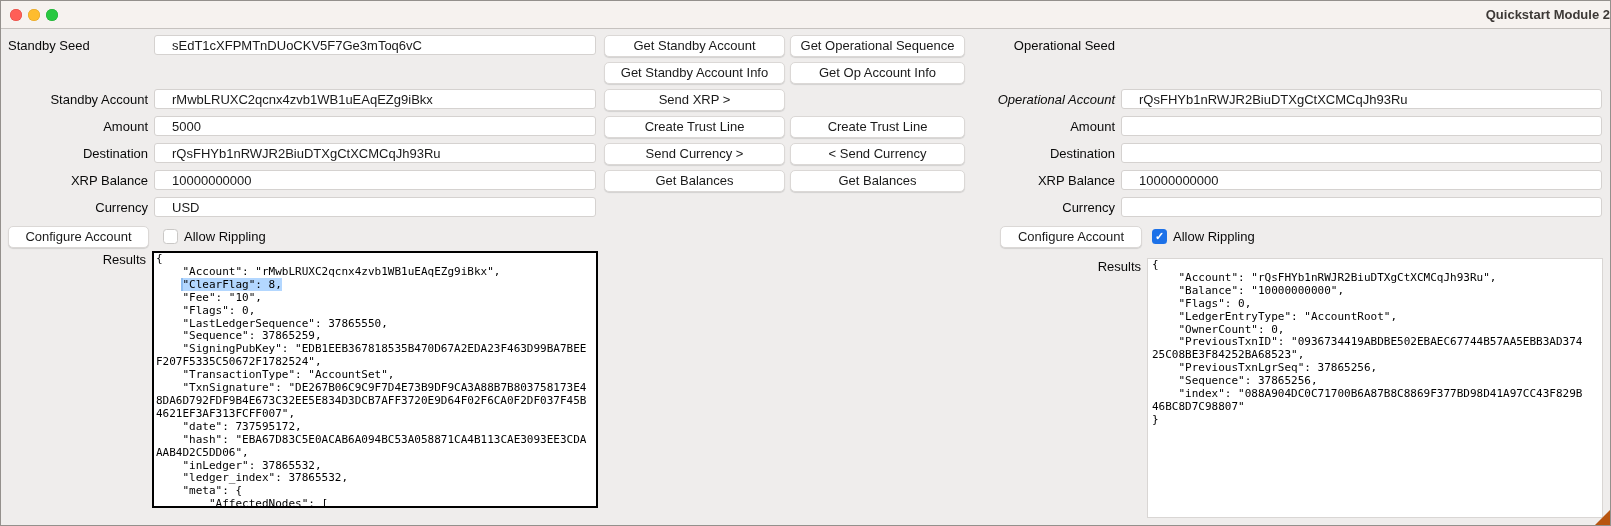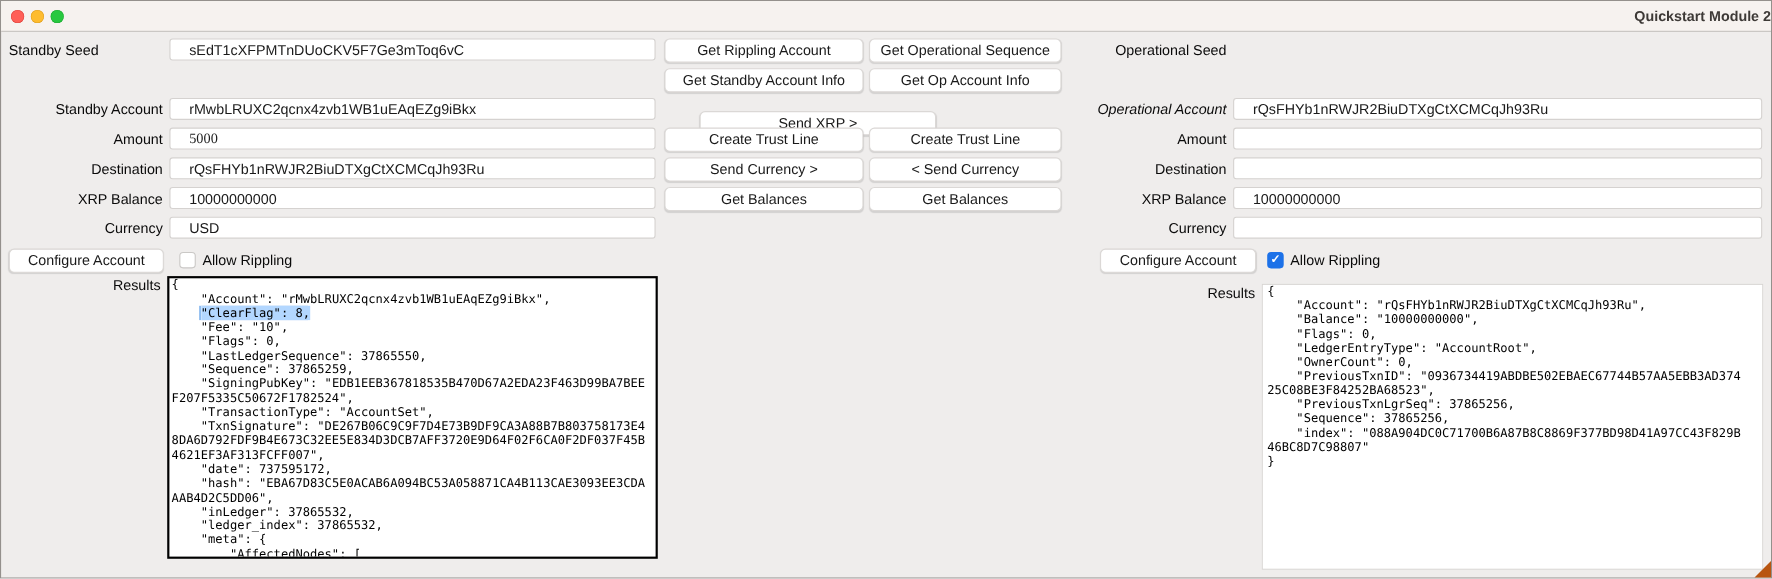--- a/index.html
+++ b/index.html
@@ -72,21 +72,21 @@
     <div class="title">Quickstart Module 2</div>
   </div>
 
   <div class="lbl" style="left:8px; top:35px;">Standby Seed</div>
   <input class="field" style="left: 154px; top: 35px; width: 442px;" value="sEdT1cXFPMTnDUoCKV5F7Ge3mToq6vC">
 
   <div class="lbl r" style="left:0; top:89px; width:148px;">Standby Account</div>
   <input class="field" style="left: 154px; top: 89px; width: 442px;" value="rMwbLRUXC2qcnx4zvb1WB1uEAqEZg9iBkx">
 
   <div class="lbl r" style="left:0; top:116px; width:148px;">Amount</div>
-  <input class="field" style="left: 154px; top: 116px; width: 442px; font-family: Liberation Serif, serif;" value="5000">
+  <input class="field" style="left: 154px; top: 116px; width: 442px;" value="5000">
 
   <div class="lbl r" style="left:0; top:143px; width:148px;">Destination</div>
   <input class="field" style="left: 154px; top: 143px; width: 442px;" value="rQsFHYb1nRWJR2BiuDTXgCtXCMCqJh93Ru">
 
   <div class="lbl r" style="left:0; top:170px; width:148px;">XRP Balance</div>
   <input class="field" style="left: 154px; top: 170px; width: 442px;" value="10000000000">
 
   <div class="lbl r" style="left:0; top:197px; width:148px;">Currency</div>
   <input class="field" style="left: 154px; top: 197px; width: 442px;" value="USD">
 
@@ -109,23 +109,23 @@
 8DA6D792FDF9B4E673C32EE5E834D3DCB7AFF3720E9D64F02F6CA0F2DF037F45B
 4621EF3AF313FCFF007",
     "date": 737595172,
     "hash": "EBA67D83C5E0ACAB6A094BC53A058871CA4B113CAE3093EE3CDA
 AAB4D2C5DD06",
     "inLedger": 37865532,
     "ledger_index": 37865532,
     "meta": {
         "AffectedNodes": [</span></div>
 
-  <button class="btn" style="left:604px; top:35px;  width:181px;">Get Rippling Account</button>
+  <button class="btn" style="left:604px; top:35px;  width:181px;">Get Standby Account</button>
   <button class="btn" style="left:604px; top:62px;  width:181px;">Get Standby Account Info</button>
-  <button class="btn" style="left:636px; top:89px;  width:215px;margin-top:12px;">Send XRP &gt;</button>
+  <button class="btn" style="left:604px; top:89px;  width:181px;">Send XRP &gt;</button>
   <button class="btn" style="left:604px; top:116px; width:181px;">Create Trust Line</button>
   <button class="btn" style="left:604px; top:143px; width:181px;">Send Currency &gt;</button>
   <button class="btn" style="left:604px; top:170px; width:181px;">Get Balances</button>
 
   <button class="btn" style="left:790px; top:35px;  width:175px;">Get Operational Sequence</button>
   <button class="btn" style="left:790px; top:62px;  width:175px;">Get Op Account Info</button>
   <button class="btn" style="left:790px; top:116px; width:175px;">Create Trust Line</button>
   <button class="btn" style="left:790px; top:143px; width:175px;">&lt; Send Currency</button>
   <button class="btn" style="left:790px; top:170px; width:175px;">Get Balances</button>
 

